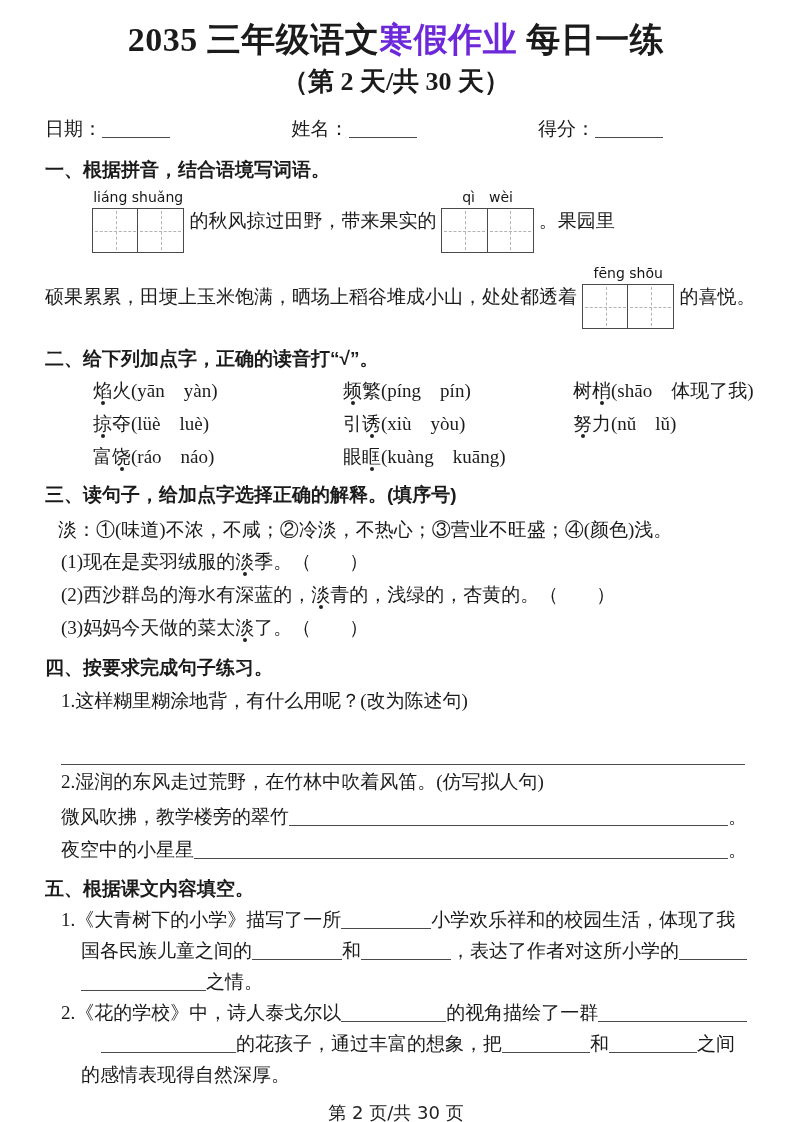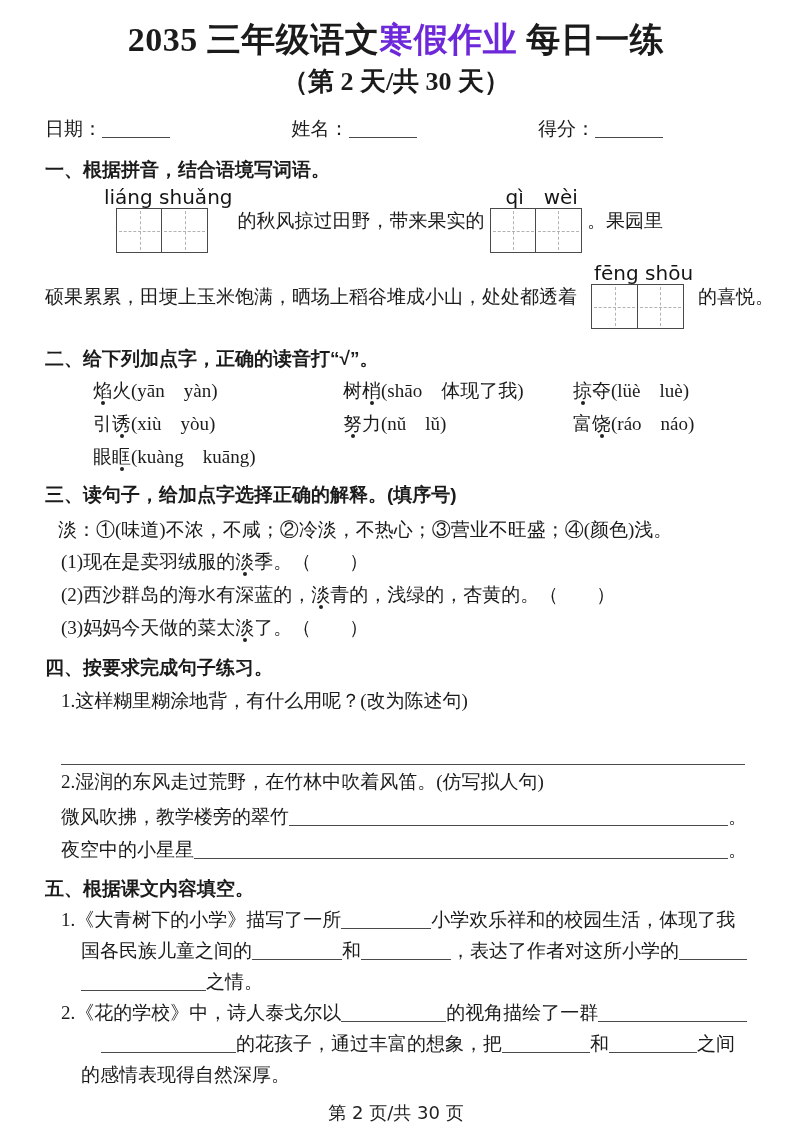--- a/index.html
+++ b/index.html
@@ -42,21 +42,21 @@
   
   .flexline { display:flex; align-items:baseline; }
   .boxline  { display:flex; align-items:center; }
   
   .s1-line1 { margin-left:47px; margin-top:5px; gap:5px; }
   .s1-line2 { margin-left:0;   margin-top:11px; gap:5px; }
   
   .tzg-group { display:inline-flex; flex-direction:column; align-items:center; }
   .tzg-label {
     font-family:"DejaVu Sans","Liberation Sans",sans-serif;
-    font-size:20px; line-height:19px; color:#151515; white-space:pre; margin-bottom:1px;margin-left:12px;
+    font-size:14px; line-height:19px; color:#151515; white-space:pre; margin-bottom:1px;
   }
   .tzg-boxes { display:inline-flex; }
   .tzg-cell { width:47px; height:45px; border:1.6px solid #4a4a4a; position:relative; background:#fff; }
   .tzg-cell + .tzg-cell { margin-left:-1.6px; }
   .tzg-cell::before {
     content:''; position:absolute; left:2px; right:2px; top:50%;
     border-top:1px dashed #b3b3b3;
   }
   .tzg-cell::after {
     content:''; position:absolute; top:2px; bottom:2px; left:50%;
@@ -138,20 +138,21 @@
         <span class="tzg-cell"></span>
         <span class="tzg-cell"></span>
       </span>
     </span>
     <span class="run">的喜悦。</span>
   </div>
 
 <div class="sec-heading mt-s2">二、给下列加点字，正确的读音打“√”。</div>
 <div class="pron-grid">
     <div class="pron-item"><span class="run dotted">焰</span><span class="run">火</span><span class="run">(yān　yàn)</span></div>
+    <div class="pron-item"><span class="run dotted">频</span><span class="run">繁</span><span class="run">(píng　pín)</span></div>
     <div class="pron-item"><span class="run">树</span><span class="run dotted">梢</span><span class="run">(shāo　体现了我)</span></div>
     <div class="pron-item"><span class="run dotted">掠</span><span class="run">夺</span><span class="run">(lüè　luè)</span></div>
     <div class="pron-item"><span class="run">引</span><span class="run dotted">诱</span><span class="run">(xiù　yòu)</span></div>
     <div class="pron-item"><span class="run dotted">努</span><span class="run">力</span><span class="run">(nǔ　lǔ)</span></div>
     <div class="pron-item"><span class="run">富</span><span class="run dotted">饶</span><span class="run">(ráo　náo)</span></div>
     <div class="pron-item"><span class="run">眼</span><span class="run dotted">眶</span><span class="run">(kuàng　kuāng)</span></div>
   </div>
 
 <div class="sec-heading mt-s3">三、读句子，给加点字选择正确的解释。(填序号)</div>
 <div class="s3-def"><span class="run">淡：①(味道)不浓，不咸；②冷淡，不热心；③营业不旺盛；④(颜色)浅。</span></div>

